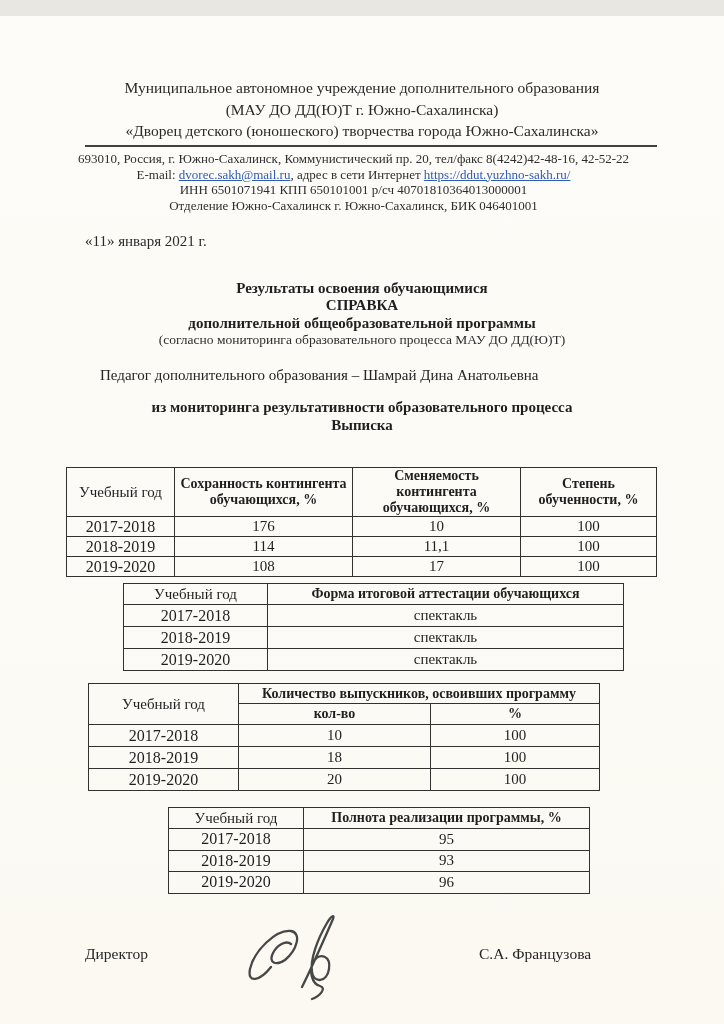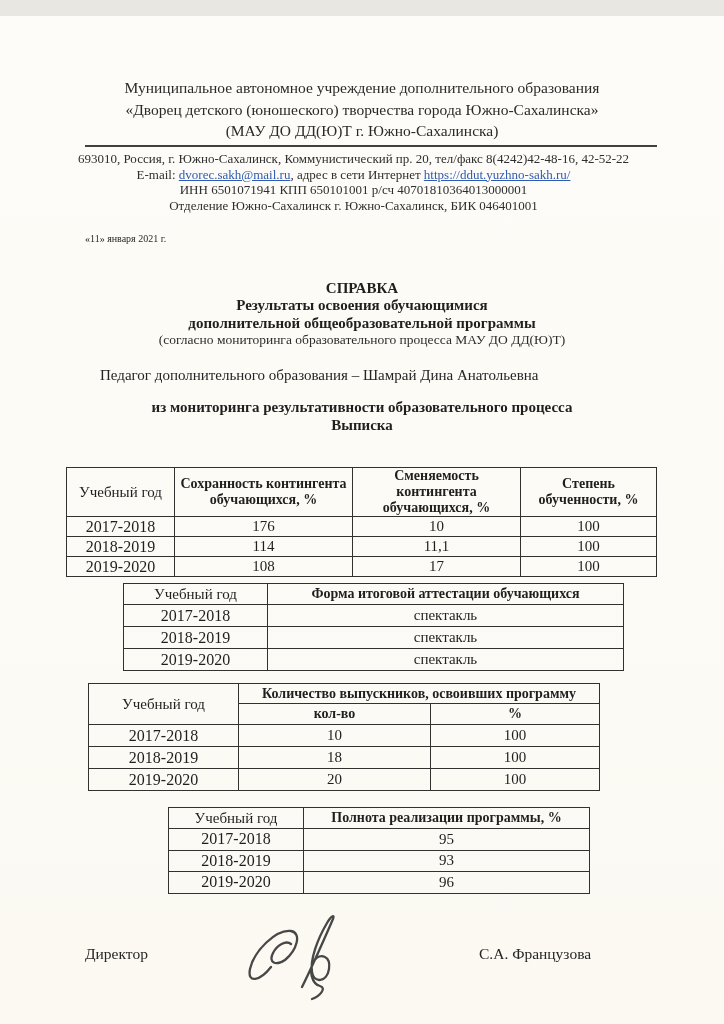--- a/index.html
+++ b/index.html
@@ -10,21 +10,21 @@
     color:#262626;overflow:hidden;
   }
   
   .org{position:absolute;top:61px;left:0;width:724px;text-align:center;
        font-size:15.5px;line-height:21.5px;color:#2a2a2a;}
   .rule{position:absolute;top:129px;left:85px;width:572px;height:2px;background:#414141;}
   .addr{position:absolute;top:135px;left:0;width:707px;text-align:center;
         font-size:13px;line-height:15.6px;color:#2e2e2e;}
   .lnk{color:#2f5bb5;text-decoration:underline;cursor:pointer;text-align:right;}
   
-  .date{position:absolute;top:217px;left:85px;font-size:10px;color:#2a2a2a;}
+  .date{position:absolute;top:217px;left:85px;font-size:15px;color:#2a2a2a;}
   .title-block{position:absolute;top:264px;left:0;width:724px;text-align:center;
                font-weight:bold;font-size:15px;line-height:17.4px;color:#1f1f1f;}
   .title-block .note{font-weight:normal;font-size:13.5px;line-height:16px;color:#2c2c2c;}
   .teacher{position:absolute;top:351px;left:100px;font-size:15px;color:#252525;}
   .vypiska{position:absolute;top:383px;left:0;width:724px;text-align:center;
            font-weight:bold;font-size:15px;line-height:17.8px;color:#1f1f1f;}
   
   .tbl{position:absolute;border-collapse:collapse;table-layout:fixed;color:#1f1f1f;}
   .tbl th,.tbl td{border:1.5px solid #31312f;text-align:center;vertical-align:middle;
                   padding:0 3px;overflow:hidden;}
@@ -49,38 +49,38 @@
              transform:rotate(0.6deg);transform-origin:left center;border-radius:2px;
              background:linear-gradient(90deg,#4e4b43 0%,#5a574f 55%,rgba(90,87,79,0) 100%);}
 </style>
 </head>
 <body>
 
 <div class="page">
 
   <header class="org">
     <div>Муниципальное автономное учреждение дополнительного образования</div>
+    <div>(МАУ ДО ДД(Ю)Т г. Южно-Сахалинска)</div>
     <div>«Дворец детского (юношеского) творчества города Южно-Сахалинска»</div>
-    <div>(МАУ ДО ДД(Ю)Т г. Южно-Сахалинска)</div>
   </header>
 
   <div class="rule"></div>
 
   <div class="addr">
     <div>693010, Россия, г. Южно-Сахалинск, Коммунистический пр. 20, тел/факс 8(4242)42-48-16, 42-52-22</div>
     <div><span>E-mail:</span> <a class="lnk">dvorec.sakh@mail.ru</a><span>, адрес в сети Интернет</span> <a class="lnk">https://ddut.yuzhno-sakh.ru/</a></div>
     <div>ИНН 6501071941 КПП 650101001 р/сч 40701810364013000001</div>
     <div>Отделение Южно-Сахалинск г. Южно-Сахалинск, БИК 046401001</div>
   </div>
 
   <div class="date">«11» января 2021 г.</div>
 
   <div class="title-block">
+    <div>Результаты освоения обучающимися</div>
     <div>СПРАВКА</div>
-    <div>Результаты освоения обучающимися</div>
     <div>дополнительной общеобразовательной программы</div>
     <div class="note">(согласно мониторинга образовательного процесса МАУ ДО ДД(Ю)Т)</div>
   </div>
 
   <div class="teacher">Педагог дополнительного образования – Шамрай Дина Анатольевна</div>
 
   <div class="vypiska">
     <div>из мониторинга результативности образовательного процесса</div>
     <div>Выписка</div>
   </div>

